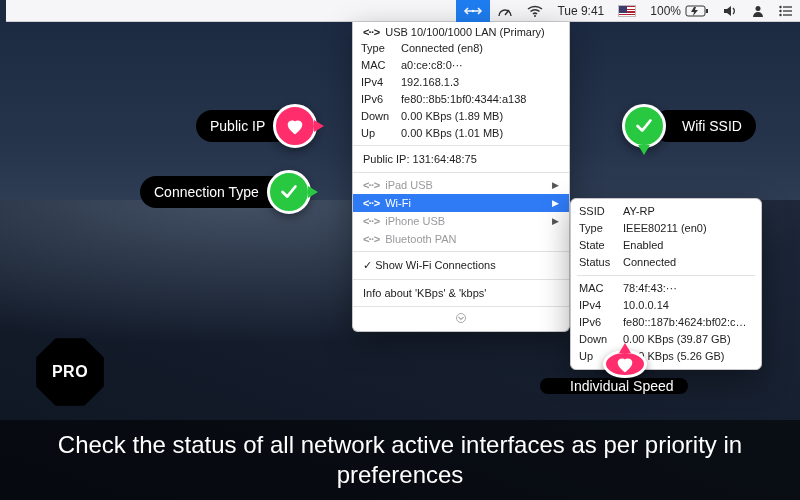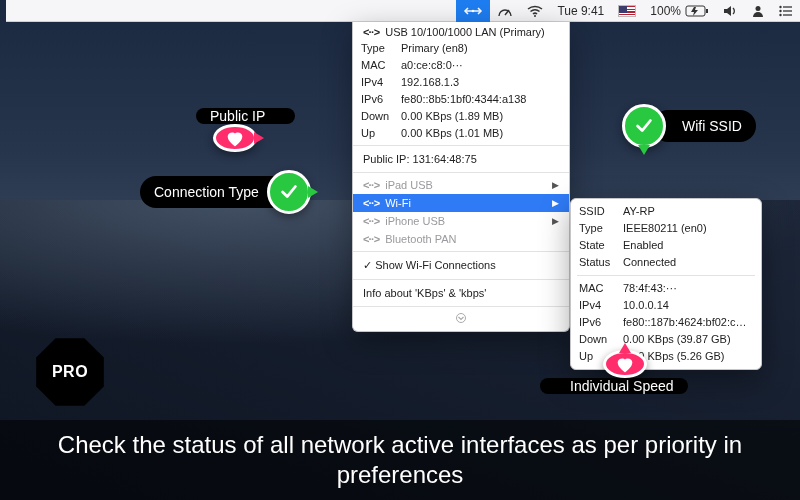--- a/index.html
+++ b/index.html
@@ -129,21 +129,21 @@
   </div>
 
   <div class="dropdown">
     <div class="section-title">
       <span class="net-dots">&lt;··&gt;</span>
       <span>USB 10/100/1000 LAN (Primary)</span>
     </div>
     <div>
       <div class="kv">
           <span class="k">Type</span>
-          <span class="v">Primary (en8)</span>
+          <span class="v">Connected (en8)</span>
         </div>
       <div class="kv">
           <span class="k">MAC</span>
           <span class="v">a0:ce:c8:0···</span>
         </div>
       <div class="kv">
           <span class="k">IPv4</span>
           <span class="v">192.168.1.3</span>
         </div>
       <div class="kv">
@@ -228,21 +228,21 @@
     <div class="kv dimrow">
         <span class="k">Down</span>
         <span class="v">0.00 KBps (39.87 GB)</span>
       </div>
     <div class="kv dimrow">
         <span class="k">Up</span>
         <span class="v">0.00 KBps (5.26 GB)</span>
       </div>
   </div>
 
-  <div class="callout cl-left" style="top:108px; left:196px;flex-direction:column;">
+  <div class="callout cl-left" style="top:108px; left:196px;">
     <div class="pill">Public IP</div>
     <div class="badge pink">
       <span class="tip tip-r"></span>
       <svg width="22" height="22" viewBox="0 0 24 24">
           <path d="M12 21s-8-5-8-11a5 5 0 0 1 8-3 5 5 0 0 1 8 3c0 6-8 11-8 11z" fill="#fff"></path>
         </svg>
     </div>
   </div>
 
   <div class="callout cl-left" style="top:174px; left:140px;">

